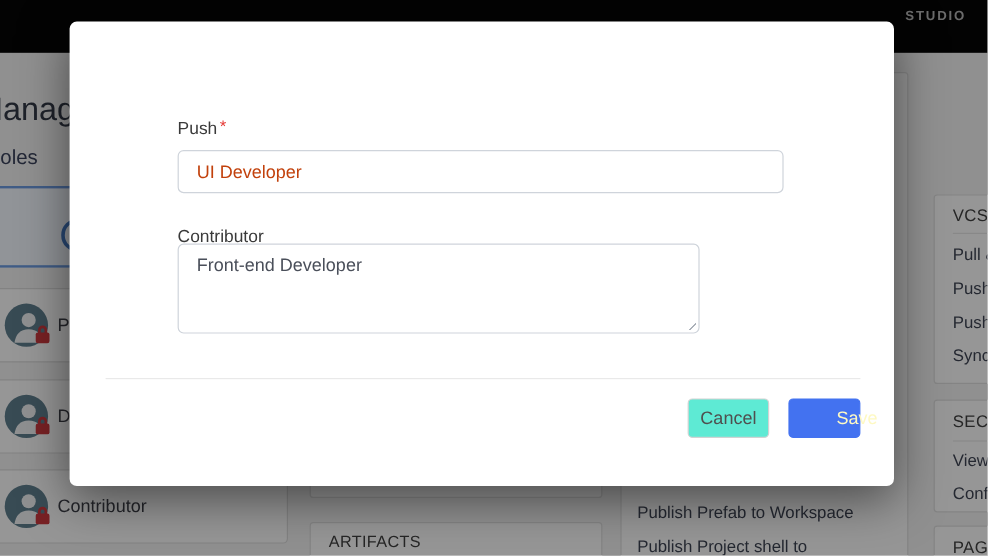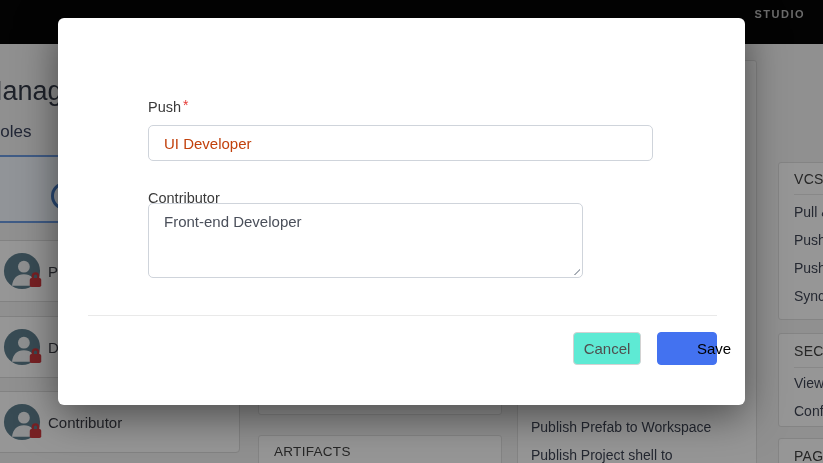--- a/index.html
+++ b/index.html
@@ -34,21 +34,21 @@
   .req-star { color:#e53935; font-size:14px; position:relative; top:-2px; margin-left:2px; }
   .text-input { position:absolute; left:90px; top:107px; width:505px; height:36px; border:1px solid #cfd4db; border-radius:5px; padding:0 15px; font-size:15px; color:#c2410c; font-family:inherit; background:#fff; outline:none; }
   .ta-wrap { position:absolute; left:90px; top:185px; width:435px; height:75px; }
   .ta-wrap textarea { width:100%; height:100%; border:1px solid #cfd4db; border-radius:5px; padding:9px 15px; font-size:15px; color:#4a4f5a; font-family:inherit; resize:none; outline:none; background:#fff; }
   .ta-grip { position:absolute; right:3px; bottom:3px; width:10px; height:10px;
     background:repeating-linear-gradient(-45deg, transparent 0 3px, #aab0b8 3px 4.5px);
     clip-path:polygon(100% 0, 100% 100%, 0 100%); cursor:nwse-resize; }
   .modal-divider { position:absolute; left:30px; right:28px; top:297px; border-top:1px solid #e9e9e9; }
   .btn { position:absolute; top:314px; height:33px; border-radius:4px; font-size:15px; font-family:inherit; cursor:pointer; }
   .btn-cancel { left:515px; width:68px; background:#5eead4; border:1px solid #d2d2d2; color:#4f4f4f; }
-  .btn-save { left:599px; width:60px; background:#4372f0; border:1px solid #4372f0; color:#000000;padding-left:39px; }
+  .btn-save { left:599px; width:60px; background:#4372f0; border:1px solid #4372f0; color:#fef9c3;padding-left:39px; }
 </style>
 </head>
 <body>
 
 <div class="screen">
 
   <div class="topbar">
     <span class="brand">STUDIO</span>
   </div>
 

